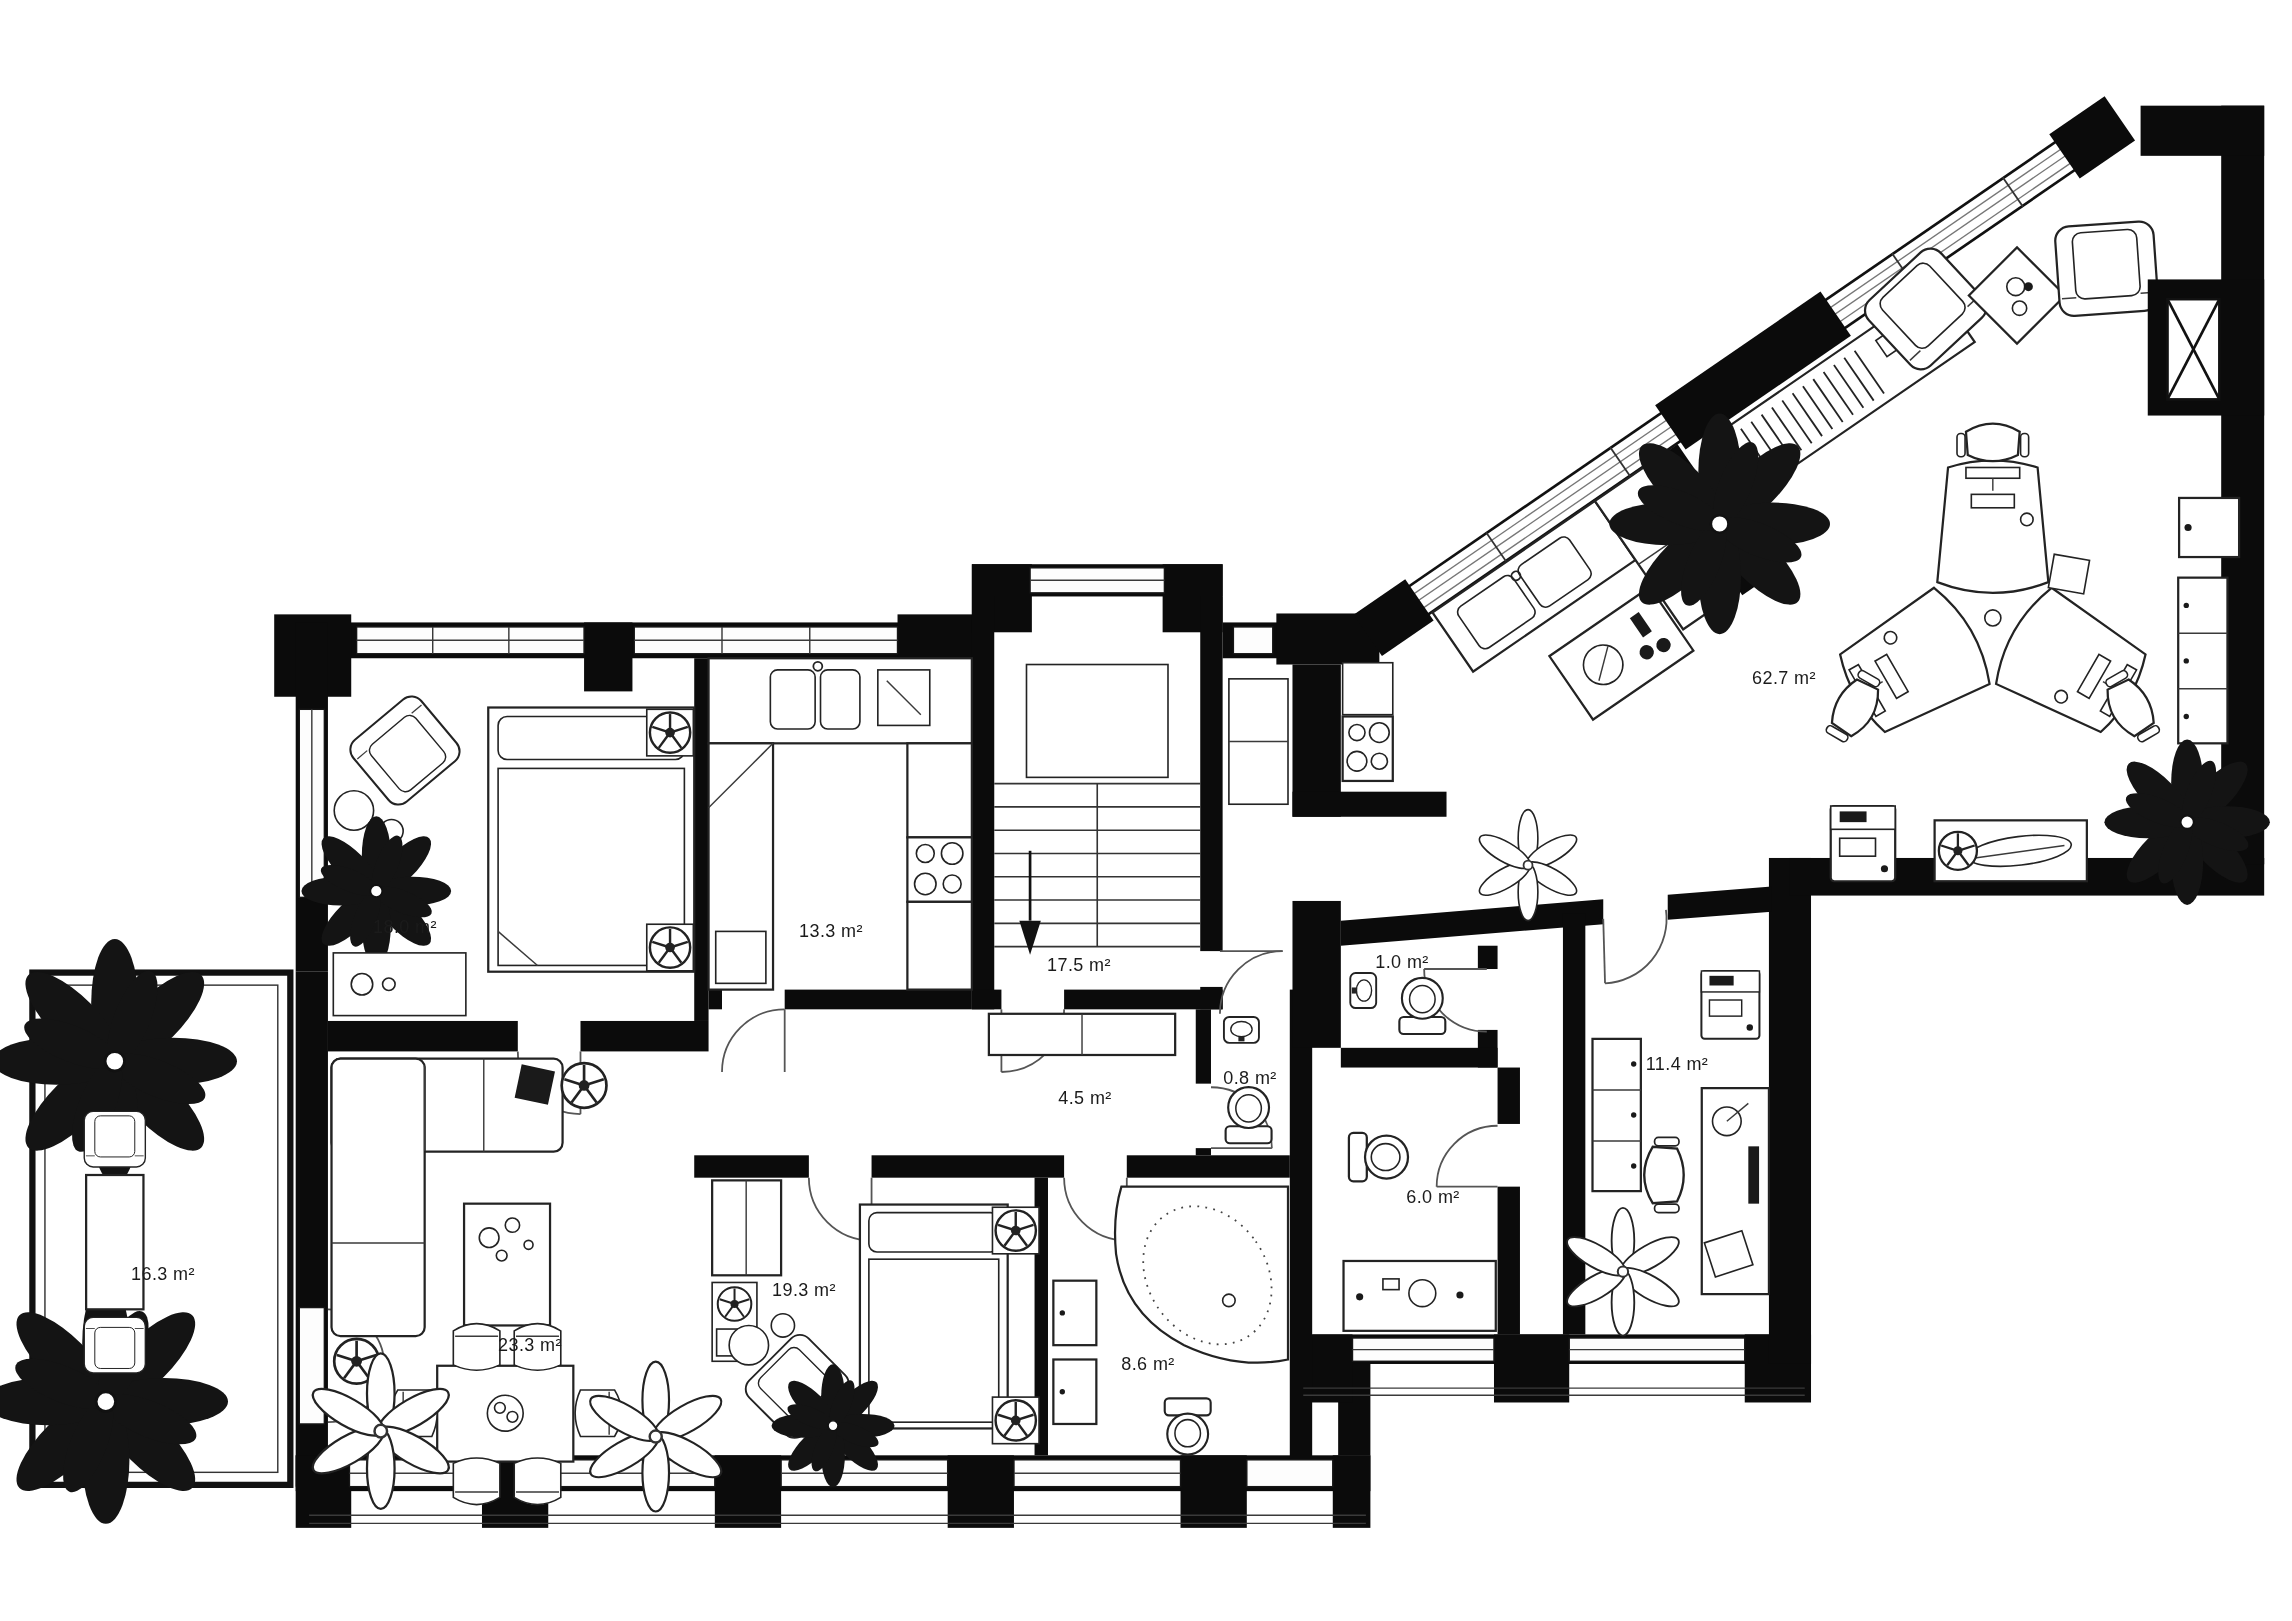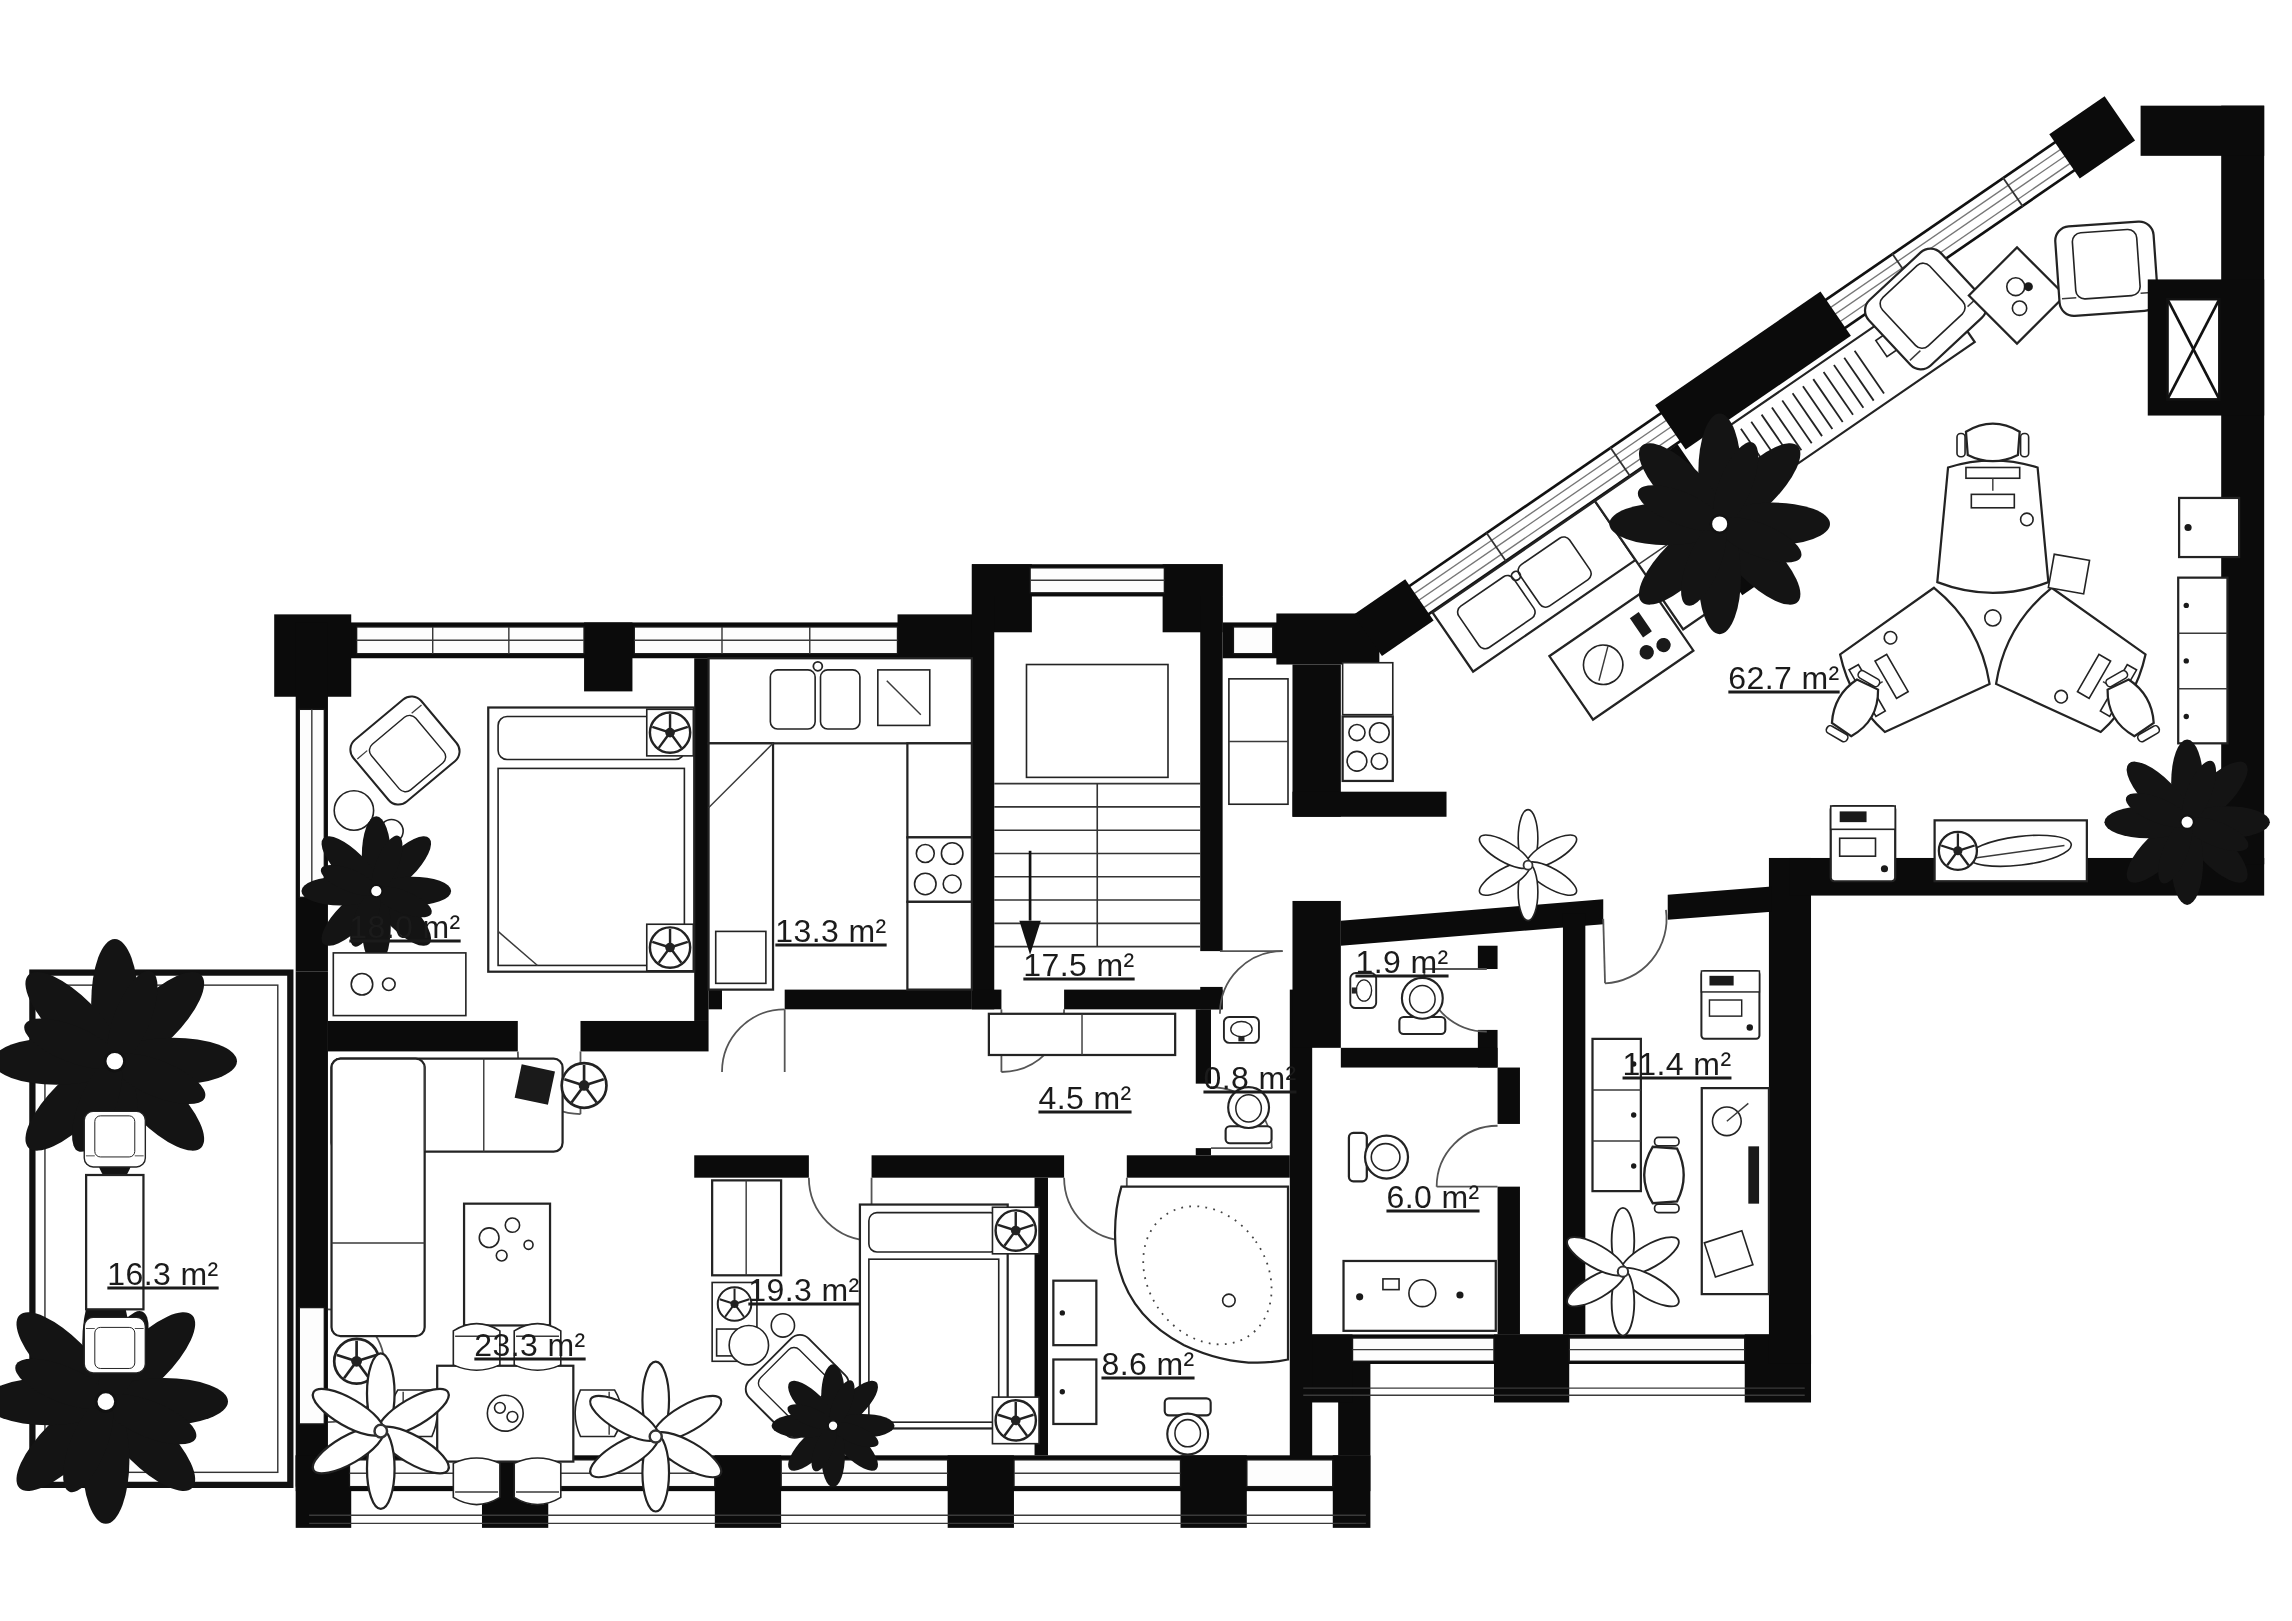--- a/index.html
+++ b/index.html
@@ -1,20 +1,20 @@
 <!DOCTYPE html>
 <html style="font-size:14.3px"><head>
 <meta charset="utf-8">
 <style>
   html,body{margin:0;padding:0;background:#ffffff;}
   .stage{position:relative;width:2293px;height:1621px;background:#fff;
          font-family:"Liberation Sans",sans-serif;overflow:hidden;}
   .stage svg{position:absolute;left:0;top:0;}
-  .room-label{position:absolute;transform:translate(-50%,-50%);font-size:32px;
-              color:#1b1b1b;white-space:nowrap;letter-spacing:0.4px;text-decoration:underline;}
+  .room-label{position:absolute;transform:translate(-50%,-50%);font-size:18px;
+              color:#1b1b1b;white-space:nowrap;letter-spacing:0.4px;}
   
   .w{fill:#0b0b0b;stroke:none}                       
   .f{fill:#ffffff;stroke:#232323;stroke-width:2.5}   
   .f2{fill:#ffffff;stroke:#232323;stroke-width:1.8}
   .t{stroke:#3a3a3a;stroke-width:1.6;fill:none}      
   .d{stroke:#555;stroke-width:2;fill:none}           
   .win{fill:#fdfdfd;stroke:#161616;stroke-width:1.6} 
   .dk{fill:#141414;stroke:none}                      
 </style>
 </head>
@@ -503,21 +503,21 @@
   <rect class="f" x="2433" y="556" width="67" height="66"></rect>
   <circle cx="2443" cy="589" r="4" fill="#1a1a1a"></circle>
 </g>
 </svg>
 
 <div class="room-label" style="left:405px;top:927px">18.0 m²</div>
 <div class="room-label" style="left:831px;top:931px">13.3 m²</div>
 <div class="room-label" style="left:1079px;top:965px">17.5 m²</div>
 <div class="room-label" style="left:1085px;top:1098px">4.5 m²</div>
 <div class="room-label" style="left:1250px;top:1078px">0.8 m²</div>
-<div class="room-label" style="left:1402px;top:962px">1.9 m²</div>
+<div class="room-label" style="left:1402px;top:962px">1.0 m²</div>
 <div class="room-label" style="left:1784px;top:678px">62.7 m²</div>
 <div class="room-label" style="left:1433px;top:1197px">6.0 m²</div>
 <div class="room-label" style="left:1677px;top:1064px">11.4 m²</div>
 <div class="room-label" style="left:163px;top:1274px">16.3 m²</div>
 <div class="room-label" style="left:530px;top:1345px">23.3 m²</div>
 <div class="room-label" style="left:804px;top:1290px">19.3 m²</div>
 <div class="room-label" style="left:1148px;top:1364px">8.6 m²</div>
 </div>
 
 

